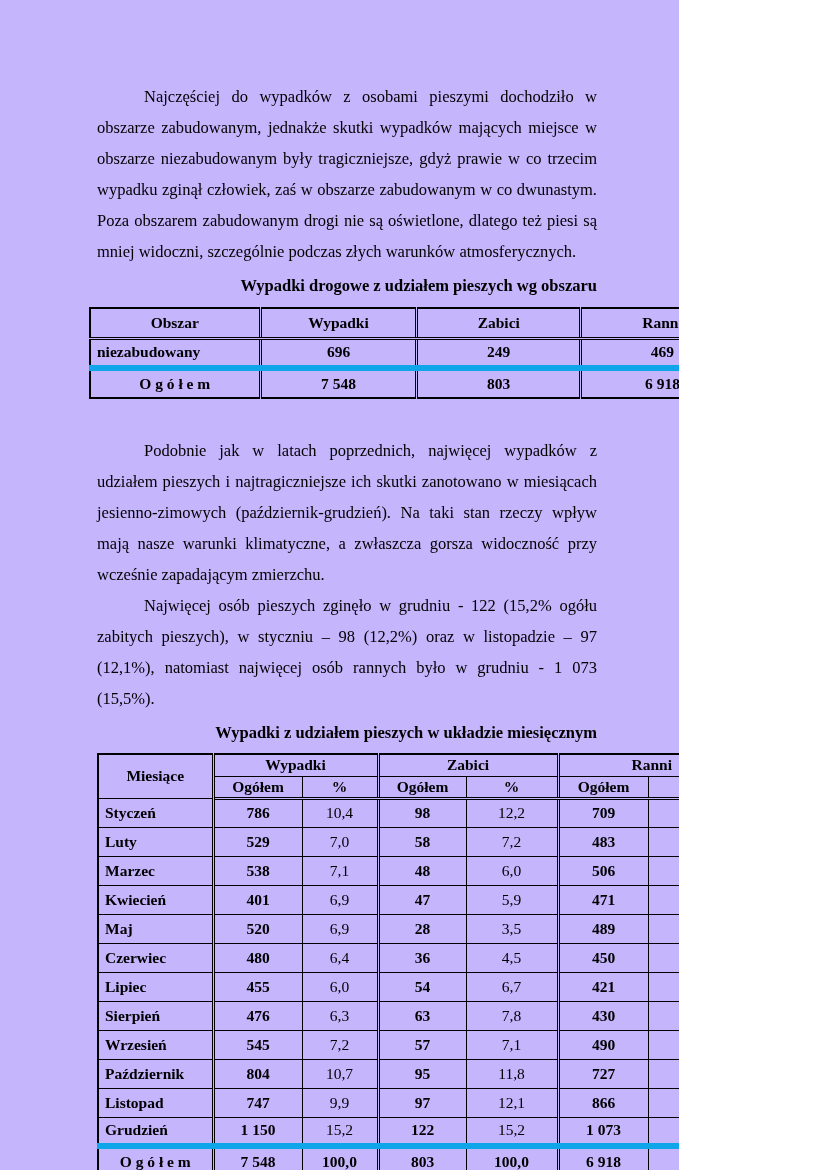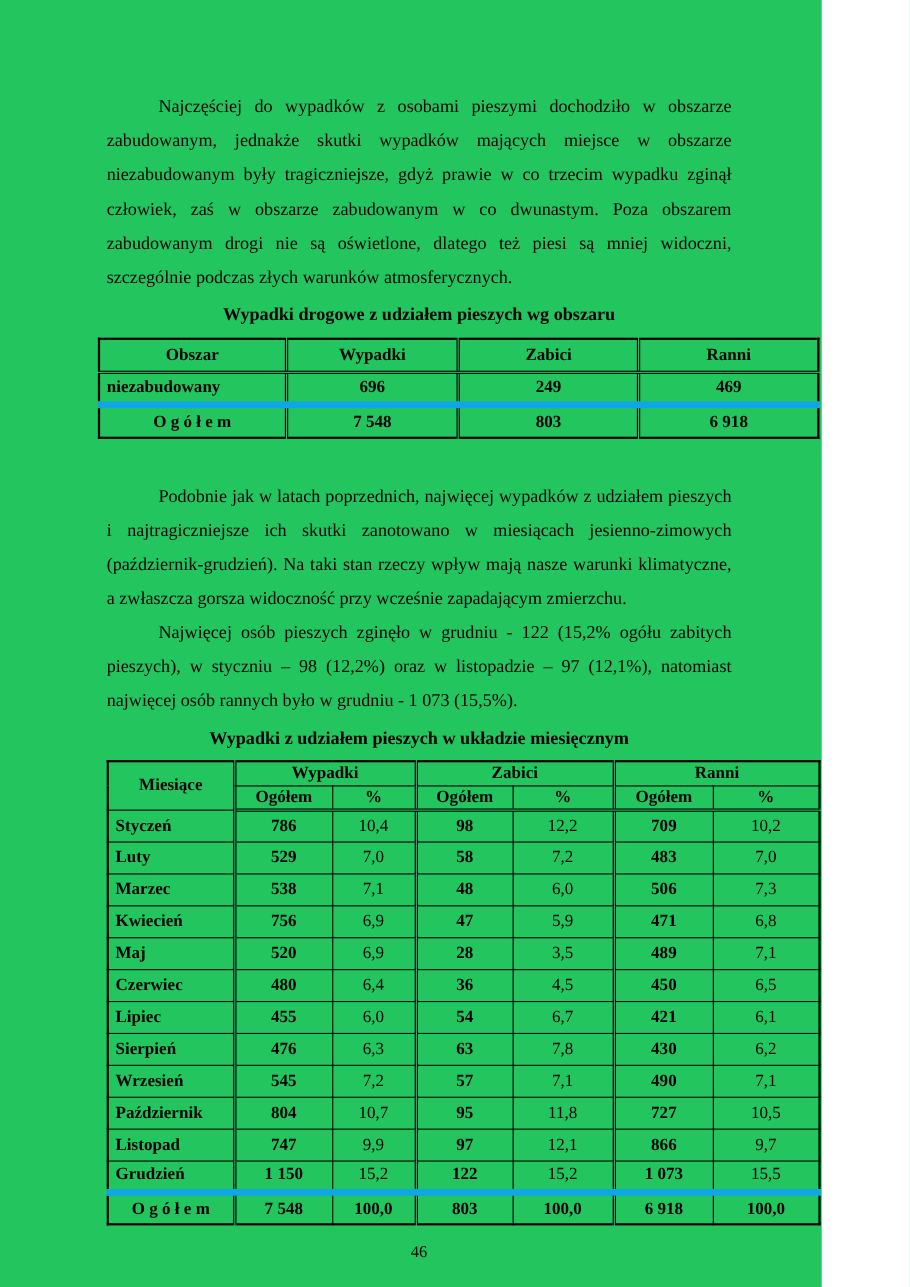--- a/index.html
+++ b/index.html
@@ -1,39 +1,39 @@
 <!DOCTYPE html>
 <html lang="pl"><head>
 <meta charset="utf-8">
 <style>
   html, body { margin: 0; padding: 0; background: #ffffff; }
   .page {
     position: relative;
-    width: 747px;
+    width: 679px;
     height: 1170px;
-    background: #22c55e;
+    background: #c4b5fd;
     font-family: "Liberation Serif", "DejaVu Serif", serif;
     color: #000000;
     overflow: hidden;
     box-sizing: border-box;
     padding: 81px 82px 0 97px;
   }
   p.body-par {
     margin: 0;
     font-size: 16.5px;
     line-height: 31px;
     text-align: justify;
     text-indent: 47px;
   }
   .section-title {
     margin: 7px 0 0 0;
     font-size: 16.5px;
     line-height: 24px;
     font-weight: bold;
-    text-align: center;
+    text-align: right;
   }
   table {
     border-collapse: collapse;
     table-layout: fixed;
     width: 100%;
   }
   table.t1 { margin: 9px 0 0 -8px; width: 656px; }
   table.t2 { margin: 8px 0 0 0; width: 649px; }
   th, td {
     border: 1px solid #000;
@@ -164,21 +164,21 @@
           <td class="lab">Marzec</td>
           <td class="val b gstart">538</td>
           <td class="val">7,1</td>
           <td class="val b gstart">48</td>
           <td class="val">6,0</td>
           <td class="val b gstart">506</td>
           <td class="val">7,3</td>
         </tr>
         <tr>
           <td class="lab">Kwiecień</td>
-          <td class="val b gstart">756</td>
+          <td class="val b gstart">401</td>
           <td class="val">6,9</td>
           <td class="val b gstart">47</td>
           <td class="val">5,9</td>
           <td class="val b gstart">471</td>
           <td class="val">6,8</td>
         </tr>
         <tr>
           <td class="lab">Maj</td>
           <td class="val b gstart">520</td>
           <td class="val">6,9</td>

